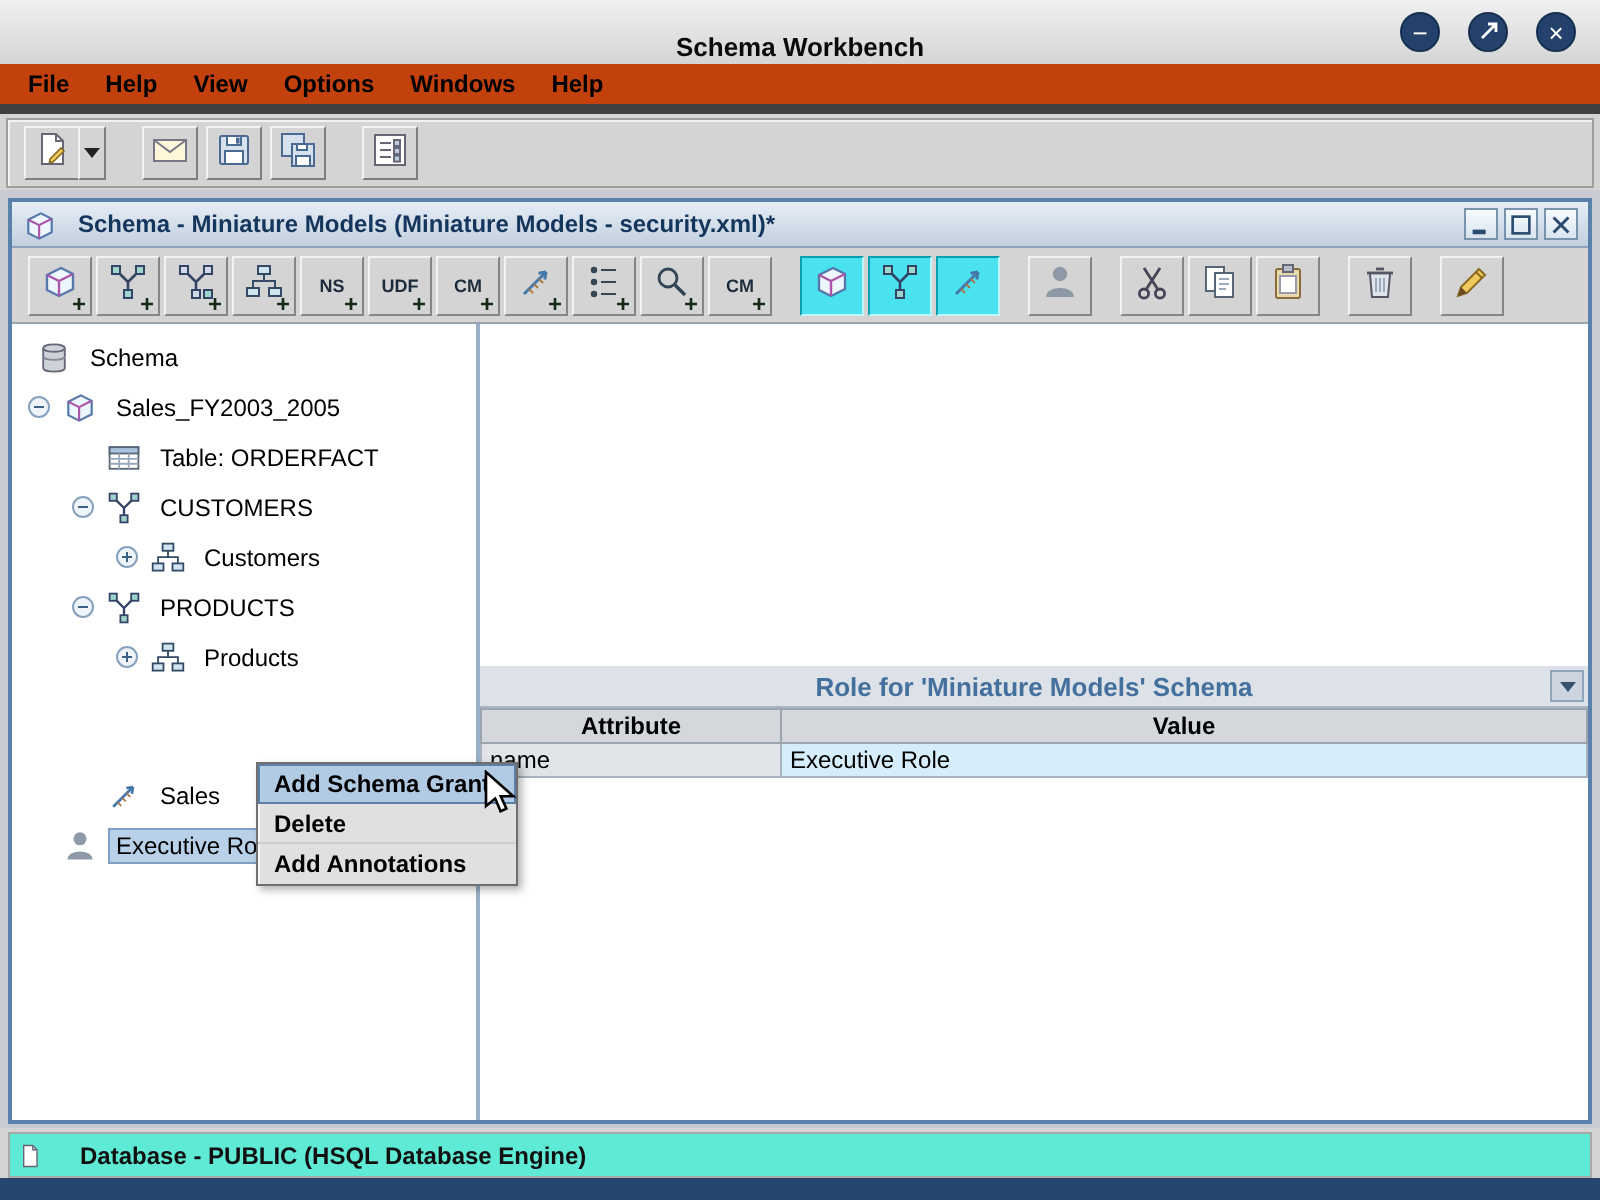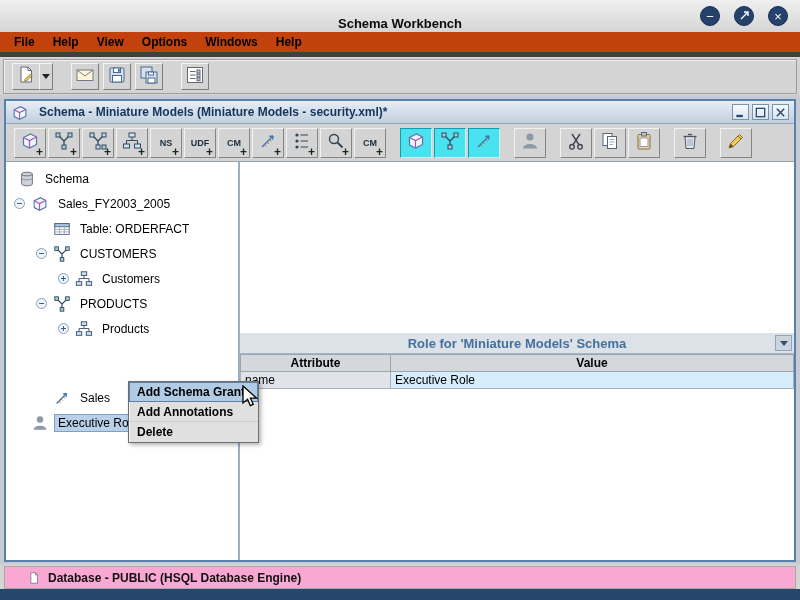--- a/index.html
+++ b/index.html
@@ -118,22 +118,22 @@
     background:#d4d8dc; border:1px solid #9aa4ae; font-weight:bold;
     height:17px; padding:0 4px; text-align:center; color:#000;
   }
   table.attr-table th.col-attr { width:150px; }
   table.attr-table td { border:1px solid #a8b2bc; padding:1px 4px; height:16px; text-align:left; }
   td.cell-attr { background:#e0e4e8; }
   td.cell-val { background:#d6edfb; }
   
   .statusbar {
     position:absolute; left:4px; right:4px; bottom:11px; height:23px;
-    background:#f9a8d4; border:1px solid #a8a8a8;
-    display:flex; align-items:center; gap:7px; padding:0 22px;
+    background:#5eead4; border:1px solid #a8a8a8;
+    display:flex; align-items:center; gap:18px; padding:0 3px;
     font-weight:bold; color:#111;
   }
   .statusbar svg { width:14px; height:16px; display:block; }
   .navy-strip { position:absolute; left:0; right:0; bottom:0; height:11px; background:#27466e; }
   
   .context-menu {
     position:absolute; left:128px; top:381px; width:131px; z-index:50;
     background:#e0e0e0; border:1px solid #6f6f6f;
     box-shadow: inset 1px 1px 0 #f6f6f6, 2px 2px 4px rgba(0,0,0,.3);
   }
@@ -540,19 +540,19 @@
   <svg viewBox="0 0 20 20">
       <path d="M5.5 2.5 H12 L15 5.5 V17.5 H5.5 Z" fill="#fff" stroke="#667"></path>
       <path d="M12 2.5 V5.5 H15" fill="none" stroke="#667"></path>
     </svg>
   <span>Database - PUBLIC (HSQL Database Engine)</span>
 </div>
 <div class="navy-strip"></div>
 
 <div class="context-menu">
     <div class="menu-row highlighted">Add Schema Grant</div>
+    <div class="menu-row">Delete</div>
     <div class="menu-row">Add Annotations</div>
-    <div class="menu-row">Delete</div>
   </div>
 
 <svg class="cursor" width="22" height="24" viewBox="0 0 22 24">
   <path d="M4 1 L4 18 L8.6 14.3 L11.3 20.6 L14.2 19.3 L11.4 13.1 L17.6 13.1 Z" fill="#fff" stroke="#000" stroke-width="1.3"></path>
 </svg>
 
 </body></html>

